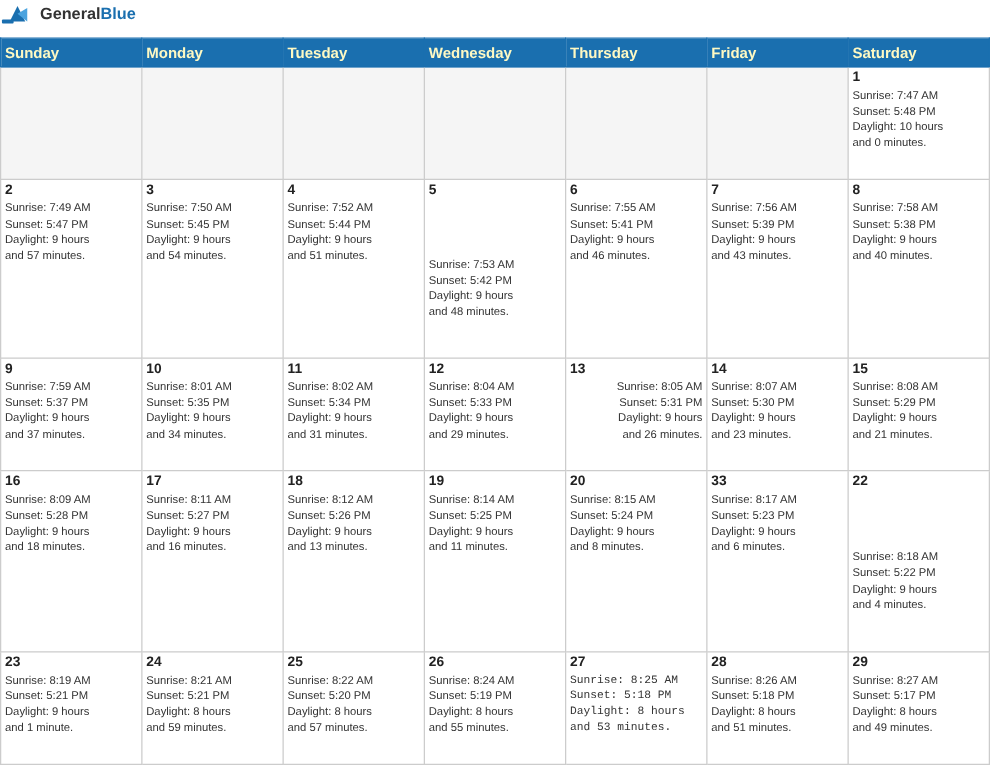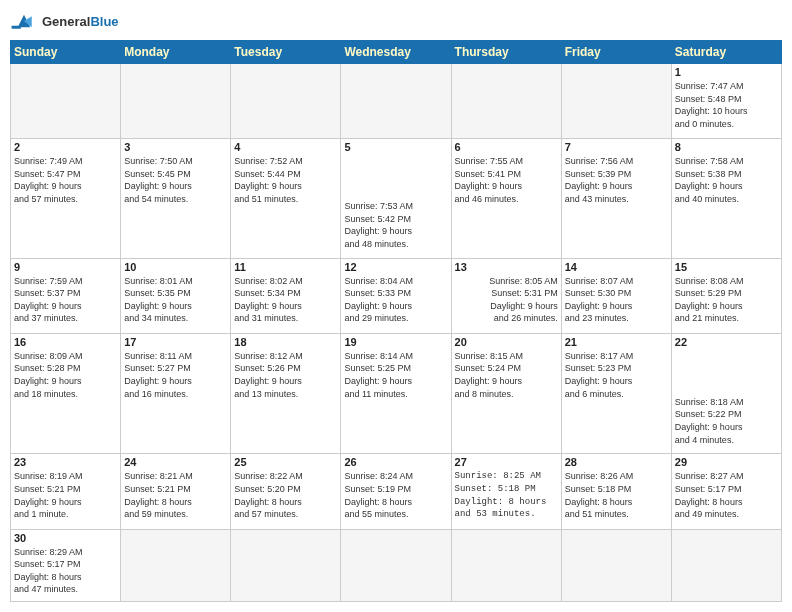--- a/index.html
+++ b/index.html
@@ -6,21 +6,20 @@
     body {
       width: 792px;
       height: 612px;
       font-family: Arial, sans-serif;
       background: #fff;
       overflow: hidden;
     }
     .page {
       width: 792px;
       height: 612px;
-      padding: 10px;
       display: flex;
       flex-direction: column;
     }
     .header {
       display: flex;
       align-items: flex-start;
       justify-content: space-between;
       margin-bottom: 8px;
     }
     .logo {
@@ -270,21 +269,21 @@
 and 11 minutes.</div>
           </td>
           <td>
             <div class="day-num">20</div>
             <div class="day-info" style="white-space: pre-line;">Sunrise: 8:15 AM
 Sunset: 5:24 PM
 Daylight: 9 hours
 and 8 minutes.</div>
           </td>
           <td>
-            <div class="day-num">21</div>
+            <div class="day-num">33</div>
             <div class="day-info" style="white-space: pre-line;">Sunrise: 8:17 AM
 Sunset: 5:23 PM
 Daylight: 9 hours
 and 6 minutes.</div>
           </td>
           <td>
             <div class="day-num">22</div>
             <div class="day-info" style="white-space: pre-line; margin-top: 48px;">Sunrise: 8:18 AM
 Sunset: 5:22 PM
 Daylight: 9 hours
@@ -334,31 +333,16 @@
 Daylight: 8 hours
 and 51 minutes.</div>
           </td>
           <td>
             <div class="day-num">29</div>
             <div class="day-info" style="white-space: pre-line;">Sunrise: 8:27 AM
 Sunset: 5:17 PM
 Daylight: 8 hours
 and 49 minutes.</div>
           </td>
-        </tr>
-        <tr class="last-row">
-          <td>
-            <div class="day-num">30</div>
-            <div class="day-info" style="white-space: pre-line;">Sunrise: 8:29 AM
-Sunset: 5:17 PM
-Daylight: 8 hours
-and 47 minutes.</div>
-          </td>
-          <td class="empty"></td>
-          <td class="empty"></td>
-          <td class="empty"></td>
-          <td class="empty"></td>
-          <td class="empty"></td>
-          <td class="empty"></td>
         </tr>
       </tbody>
   </table>
 </div>
 
 </body></html>

